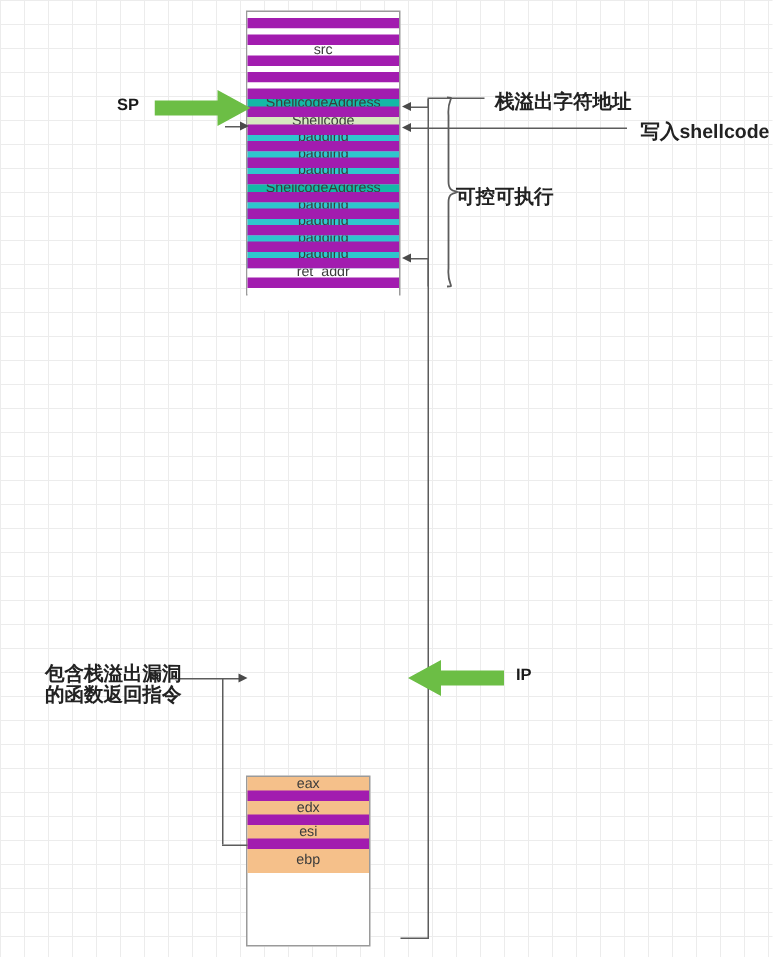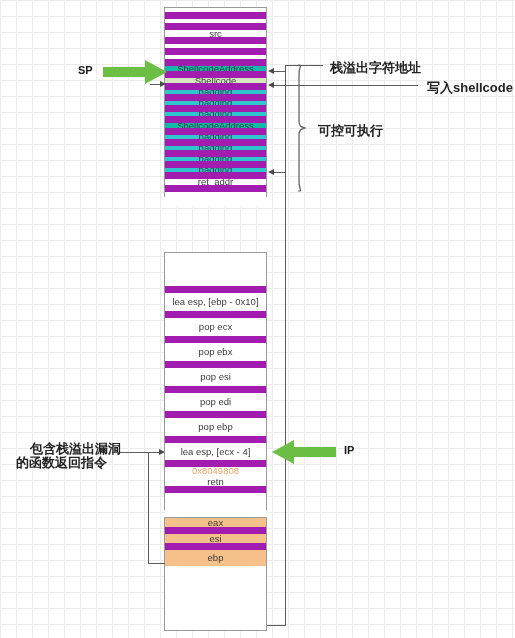--- a/index.html
+++ b/index.html
@@ -57,21 +57,21 @@
   #bss-box {
     left: 164px; top: 213px; width: 103px; height: 21px;
     display: flex; align-items: center; justify-content: center;
     font-size: 9.5px; color: #3b3b3b; white-space: nowrap;
   }
 
   
   #code-box { left: 164px; top: 252px; width: 103px; height: 258px; }
 
   
-  #reg-box { left: 164px; top: 517px; width: 103px; height: 114px; }
+  #reg-box { left: 164px; top: 517px; width: 83px; height: 114px; }
 
   .retn-cell {
     flex-direction: column;
     justify-content: center;
     line-height: 1.15;
   }
   .retn-addr { color: #f0a868; font-size: 9.5px; }
   .retn-op   { color: #3b3b3b; font-size: 9.5px; }
 
   
@@ -140,38 +140,24 @@
     <div class="row c-addr" style="height:12px">ShellcodeAddress</div>
     <div class="row c-pad" style="height:11px">padding</div>
     <div class="row c-pad" style="height:11px">padding</div>
     <div class="row c-pad" style="height:11px">padding</div>
     <div class="row c-pad" style="height:11px">padding</div>
     <div class="row c-plain" style="height:13px">ret_addr</div>
     <div class="row c-plain" style="height:15px"></div>
   </div>
 
 
-  <div class="box" id="code-box">
-    <div class="row c-plain" style="height:40px"></div>
-    <div class="row c-plain" style="height:25px">lea esp, [ebp - 0x10]</div>
-    <div class="row c-plain" style="height:25px">pop ecx</div>
-    <div class="row c-plain" style="height:25px">pop ebx</div>
-    <div class="row c-plain" style="height:25px">pop esi</div>
-    <div class="row c-plain" style="height:25px">pop edi</div>
-    <div class="row c-plain" style="height:25px">pop ebp</div>
-    <div class="row c-plain" style="height:24px">lea esp, [ecx - 4]</div>
-    <div class="row c-plain retn-cell" style="height:26px">
-      <span class="retn-addr">0x8049808</span>
-      <span class="retn-op">retn</span>
-    </div>
-    <div class="row c-plain" style="height:40px"></div>
-  </div>
 
   <div class="box" id="reg-box">
     <div class="row c-reg" style="height:16px">eax</div>
+    <div class="row c-reg" style="height:16px">edx</div>
     <div class="row c-reg" style="height:16px">esi</div>
     <div class="row c-reg" style="height:16px">ebp</div>
   </div>
 
   <div class="ln ln-h" style="left:272px; top:71px; width:14px;"></div>
   <div class="ah ah-left" style="left:268px; top:68px;"></div>
   <div class="ln ln-v" style="left:285px; top:66px; height:6px;"></div>
   <div class="ln ln-h" style="left:285px; top:65px; width:38px;"></div>
 
   <div class="ln ln-h" style="left:272px; top:85px; width:14px;"></div>
@@ -202,18 +188,18 @@
   </svg>
   <div class="fat-lbl" style="left:78px; top:64px;">SP</div>
 
   <svg class="fat-arrow" style="left:271px; top:440px;" width="65" height="24" viewBox="0 0 65 24">
     <polygon points="65,7 23,7 23,0 1,12 23,24 23,17 65,17" fill="#6cbe45"></polygon>
   </svg>
   <div class="fat-lbl" style="left:344px; top:444px;">IP</div>
 
   <div class="lbl lbl-cn" style="left:330px; top:59px;">栈溢出字符地址</div>
   <div class="lbl lbl-cn" style="left:427px; top:79px;">写入shellcode</div>
-  <div class="lbl lbl-cn" style="left:318px; top:122px;">可控可执行</div>
+  <div class="lbl lbl-cn" style="left:304px; top:122px;">可控可执行</div>
 
   <div class="lbl lbl-cn" style="left:30px; top:440px;">包含栈溢出漏洞</div>
-  <div class="lbl lbl-cn" style="left:16px; top:454px;">的函数返回指令</div>
+  <div class="lbl lbl-cn" style="left:30px; top:454px;">的函数返回指令</div>
 
 </div>
 
 </body></html>

